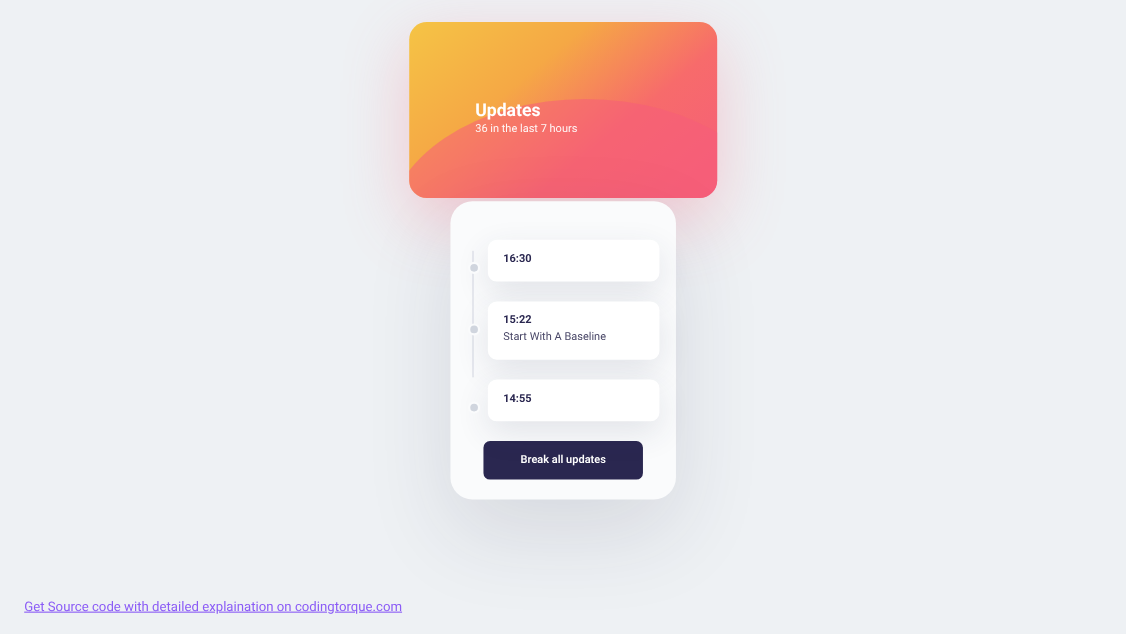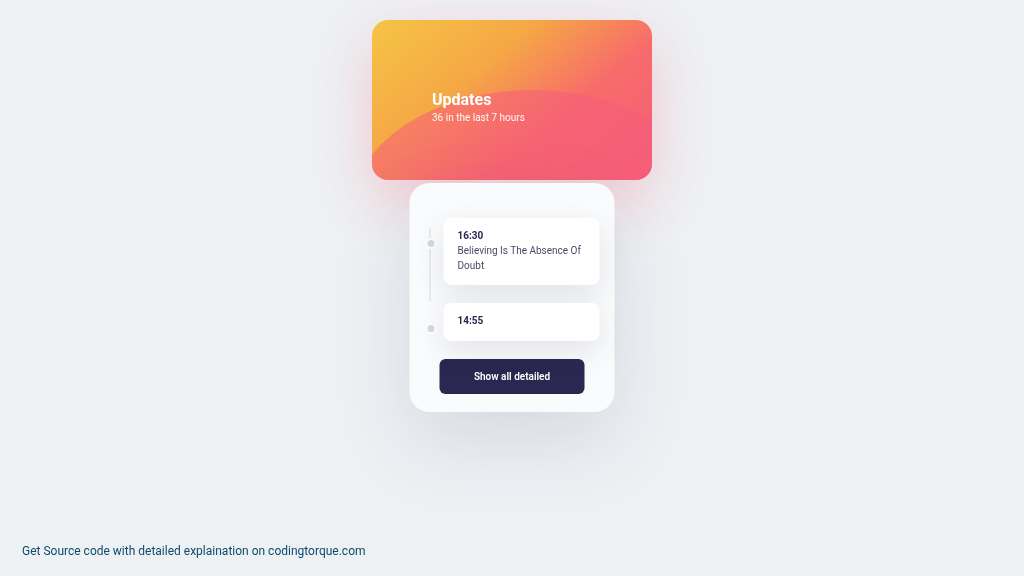--- a/index.html
+++ b/index.html
@@ -129,21 +129,22 @@
       font-size: 10px;
       font-weight: 600;
       cursor: pointer;
       font-family: inherit;
     }
     .footer-text {
       position: absolute;
       bottom: 18px;
       left: 22px;
       font-size: 12px;
-      color: #0c4a6e;
+      color: #8b5cf6;
+      text-decoration: underline;
     }
   </style>
 </head>
 <body>
 
 <div class="card-wrapper">
   <div class="header-card">
     <div class="wave"></div>
     <div class="header-content">
       <div class="header-title">Updates</div>
@@ -152,30 +153,36 @@
   </div>
 
   <div class="bottom-card">
     <div class="timeline">
       <div class="timeline-line"></div>
 
       <div class="timeline-item">
         <div class="timeline-dot"></div>
         <div class="timeline-card">
           <div class="timeline-time">16:30</div>
-          <div class="timeline-text">Believing Is The Absence Of Doubt</div>
         </div>
       </div>
 
+      <div class="timeline-item">
+        <div class="timeline-dot"></div>
+        <div class="timeline-card">
+          <div class="timeline-time">15:22</div>
+          <div class="timeline-text">Start With A Baseline</div>
+        </div>
+      </div>
 
       <div class="timeline-item">
         <div class="timeline-dot"></div>
         <div class="timeline-card">
           <div class="timeline-time">14:55</div>
         </div>
       </div>
     </div>
 
-    <button class="show-all-btn">Show all detailed</button>
+    <button class="show-all-btn">Break all updates</button>
   </div>
 </div>
 
 <div class="footer-text">Get Source code with detailed explaination on codingtorque.com</div>
 
 </body></html>

